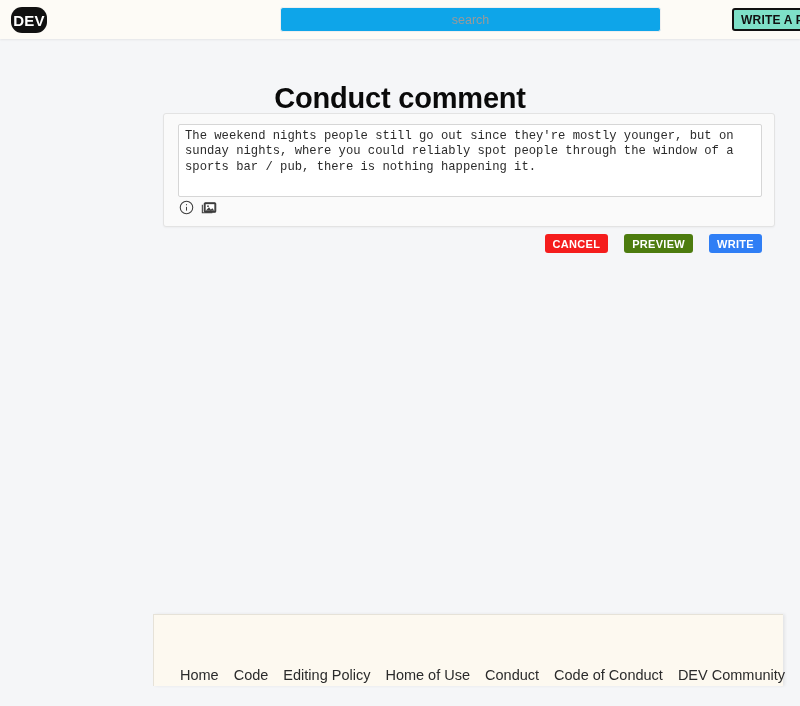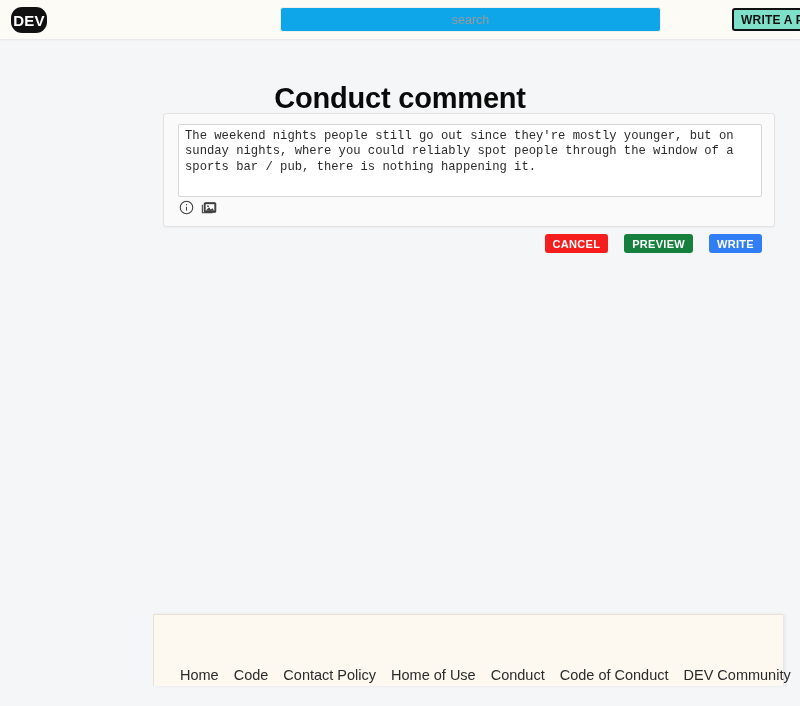--- a/index.html
+++ b/index.html
@@ -188,21 +188,21 @@
     font-weight: bold;
     letter-spacing: 0.3px;
     padding: 0 8px;
     cursor: pointer;
     font-family: "Liberation Sans", sans-serif;
     display: inline-flex;
     align-items: center;
     justify-content: center;
   }
   .btn-cancel  { background: #f51d1d; }
-  .btn-preview { background: #15803d; }
+  .btn-preview { background: #4d7c0f; }
   .btn-submit  { background: #2f7ef5; }
 
   
   .site-footer {
     position: absolute;
     left: 153px;
     top: 614px;
     width: 630px;
     height: 72px;
     background: #fdf9f0;
@@ -274,19 +274,19 @@
       <button class="btn btn-submit">WRITE</button>
     </div>
 
   </div>
 </div>
 
 <div class="site-footer">
   <div class="footer-nav">
     <a class="footer-link">Home</a>
     <a class="footer-link">Code</a>
-    <a class="footer-link">Contact Policy</a>
+    <a class="footer-link">Editing Policy</a>
     <a class="footer-link">Home of Use</a>
     <a class="footer-link">Conduct</a>
     <a class="footer-link">Code of Conduct</a>
     <a class="footer-link">DEV Community</a>
   </div>
 </div>
 
 </body></html>

